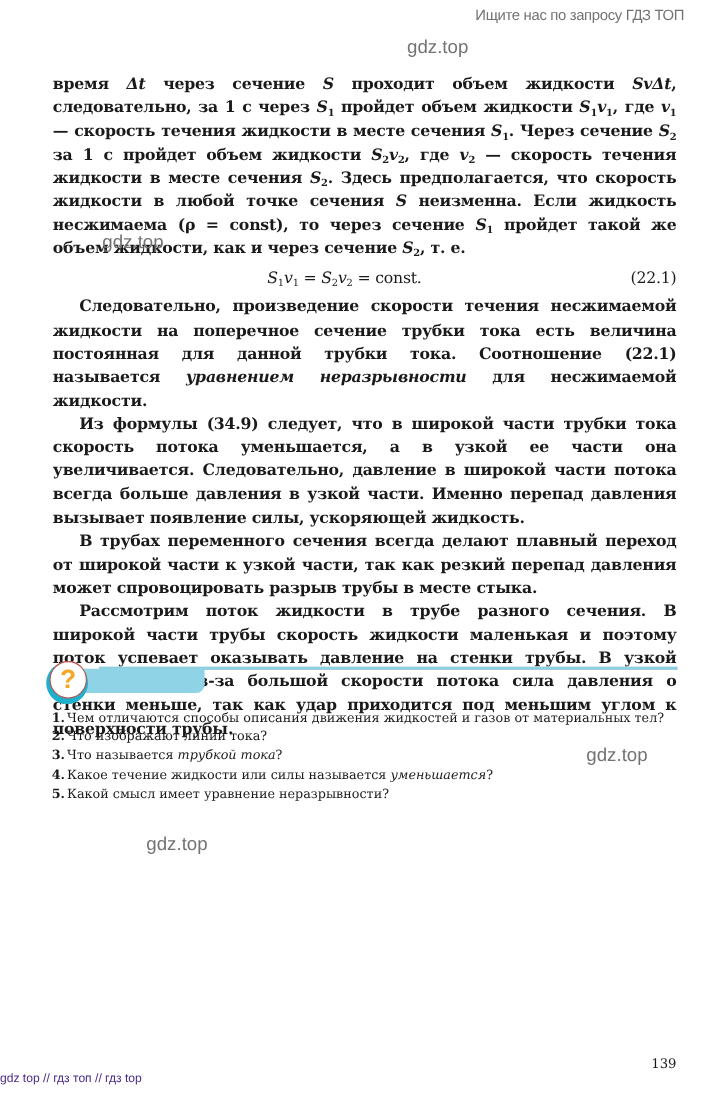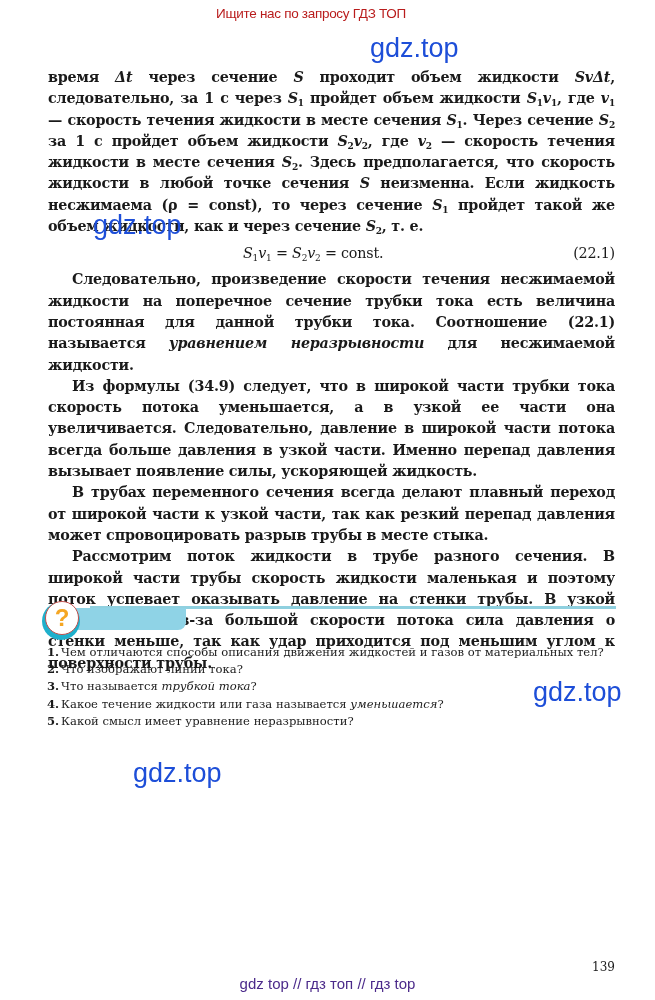--- a/index.html
+++ b/index.html
@@ -1,39 +1,39 @@
 <!DOCTYPE html>
 <html><head>
 <meta charset="utf-8">
 <style>
   html, body { margin: 0; padding: 0; background: #ffffff; }
   body { width: 655px; height: 1000px; position: relative; overflow: hidden; font-family: "DejaVu Serif", serif; color: #1a1a1a; }
-  .top-banner { position: absolute; top: 6px; left: 0; width: 622px; text-align: center; color: #b91c1c; font-family: "Liberation Sans", sans-serif; font-size: 13.5px; letter-spacing: -0.3px; }
-  .wm { position: absolute; font-family: "Liberation Sans", sans-serif; font-size: 27px; color: #1d4ed8; }
+  .top-banner { position: absolute; top: 6px; left: 0; width: 622px; text-align: right; color: #737373; font-family: "Liberation Sans", sans-serif; font-size: 13.5px; letter-spacing: -0.3px; }
+  .wm { position: absolute; font-family: "Liberation Sans", sans-serif; font-size: 17px; color: #737373; }
   .body-text { position: absolute; left: 48px; top: 67px; width: 567px; font-size: 14.3px; line-height: 21.3px; text-align: justify; letter-spacing: -0.2px; }
   .body-text p { margin: 0; font-weight: bold; }
   .indent { text-indent: 24px; }
   .ital { font-style: italic; }
   .math { font-style: italic; font-family: "DejaVu Serif", serif; }
   sub { font-size: 9px; vertical-align: -3px; line-height: 0; font-style: normal; }
   .formula { position: absolute; left: 0; width: 567px; height: 24px; }
   .formula-expr { position: absolute; left: 195px; top: 0; }
   .formula-num { position: absolute; right: 0; top: 0; }
   .questions-header { position: absolute; left: 40px; top: 598px; width: 576px; height: 46px; }
   .qh-line { position: absolute; left: 50px; right: 0; top: 8px; height: 3px; background: #8fd0df; }
   .qh-bar { position: absolute; left: 28px; top: 10px; width: 118px; height: 22px; background: #8fd3e6; border-radius: 0 0 8px 0; }
   .qh-circle-back { position: absolute; left: 2px; top: 4px; width: 38px; height: 38px; border-radius: 50%; background: #1fb0cc; }
   .qh-circle { position: absolute; left: 5px; top: 3px; width: 34px; height: 34px; border-radius: 50%; background: #fff; border: 1.5px solid #c0504d; box-sizing: border-box; display: flex; align-items: center; justify-content: center; color: #f5a623; font-weight: bold; font-size: 24px; font-family: "Liberation Sans", sans-serif; }
   .qh-title { position: absolute; left: 193px; top: 12px; color: #1aa7c2; font-family: "Liberation Sans", sans-serif; font-weight: bold; font-size: 13px; letter-spacing: -0.2px; }
   .questions { position: absolute; left: 47px; top: 644px; width: 570px; font-size: 11.6px; line-height: 17.2px; font-family: "DejaVu Serif", serif; }
   .q { display: flex; }
   .q-num { width: 14px; font-weight: bold; flex: none; }
   .q-text { flex: 1; }
   .page-num { position: absolute; right: 40px; top: 960px; font-size: 12px; font-family: "DejaVu Serif", serif; }
-  .footer { position: absolute; top: 975px; left: 0; width: 655px; text-align: center; color: #4b2a8a; font-family: "Liberation Sans", sans-serif; font-size: 15px; }
+  .footer { position: absolute; top: 975px; left: 0; width: 655px; color: #4b2a8a; font-family: "Liberation Sans", sans-serif; font-size: 11px; }
 </style>
 </head>
 <body>
 
 <div class="top-banner">Ищите нас по запросу ГДЗ ТОП</div>
 
 <div class="wm" style="left:370px; top:33px;">gdz.top</div>
 
 <div class="body-text">
   <p>
@@ -68,21 +68,21 @@
   <div class="q">
       <span class="q-num">2.</span>
       <span class="q-text">Что изображают линии тока?</span>
     </div>
   <div class="q">
       <span class="q-num">3.</span>
       <span class="q-text"><span>Что называется </span><span class="ital">трубкой тока</span><span>?</span></span>
     </div>
   <div class="q">
       <span class="q-num">4.</span>
-      <span class="q-text"><span>Какое течение жидкости или газа называется </span><span class="ital">уменьшается</span><span>?</span></span>
+      <span class="q-text"><span>Какое течение жидкости или силы называется </span><span class="ital">уменьшается</span><span>?</span></span>
     </div>
   <div class="q">
       <span class="q-num">5.</span>
       <span class="q-text">Какой смысл имеет уравнение неразрывности?</span>
     </div>
 </div>
 
 <div class="wm" style="left:533px; top:677px;">gdz.top</div>
 <div class="wm" style="left:133px; top:758px;">gdz.top</div>
 

